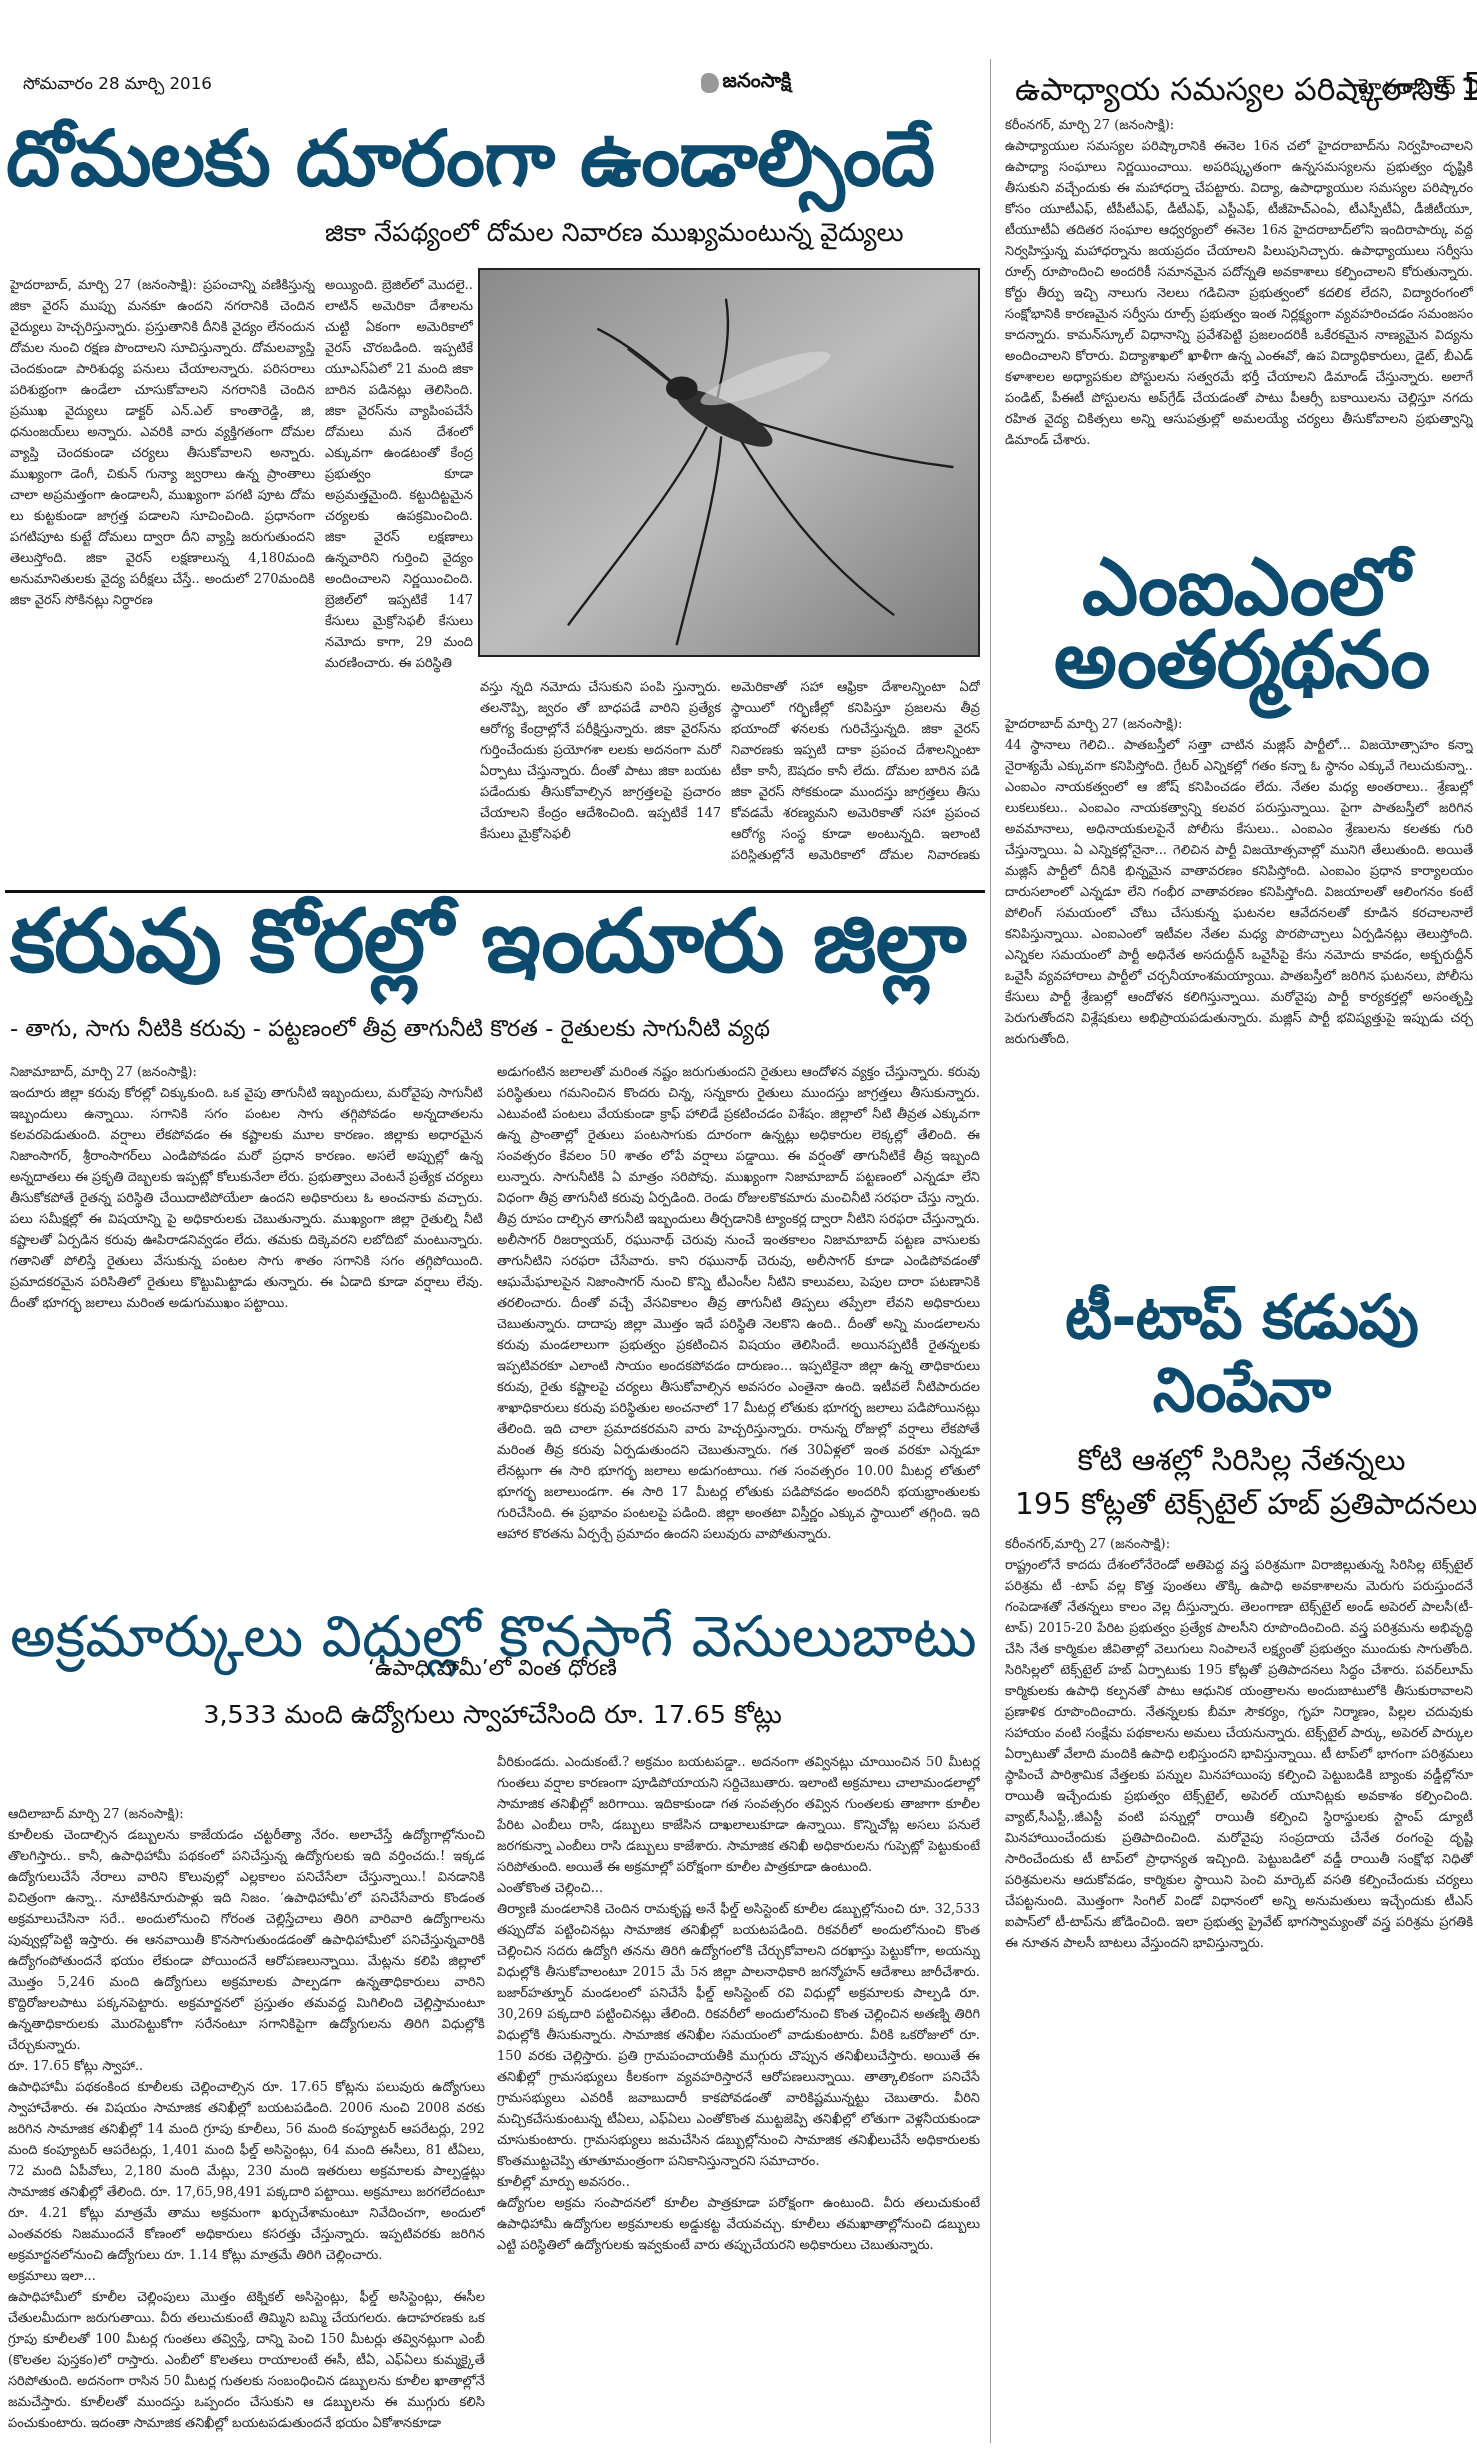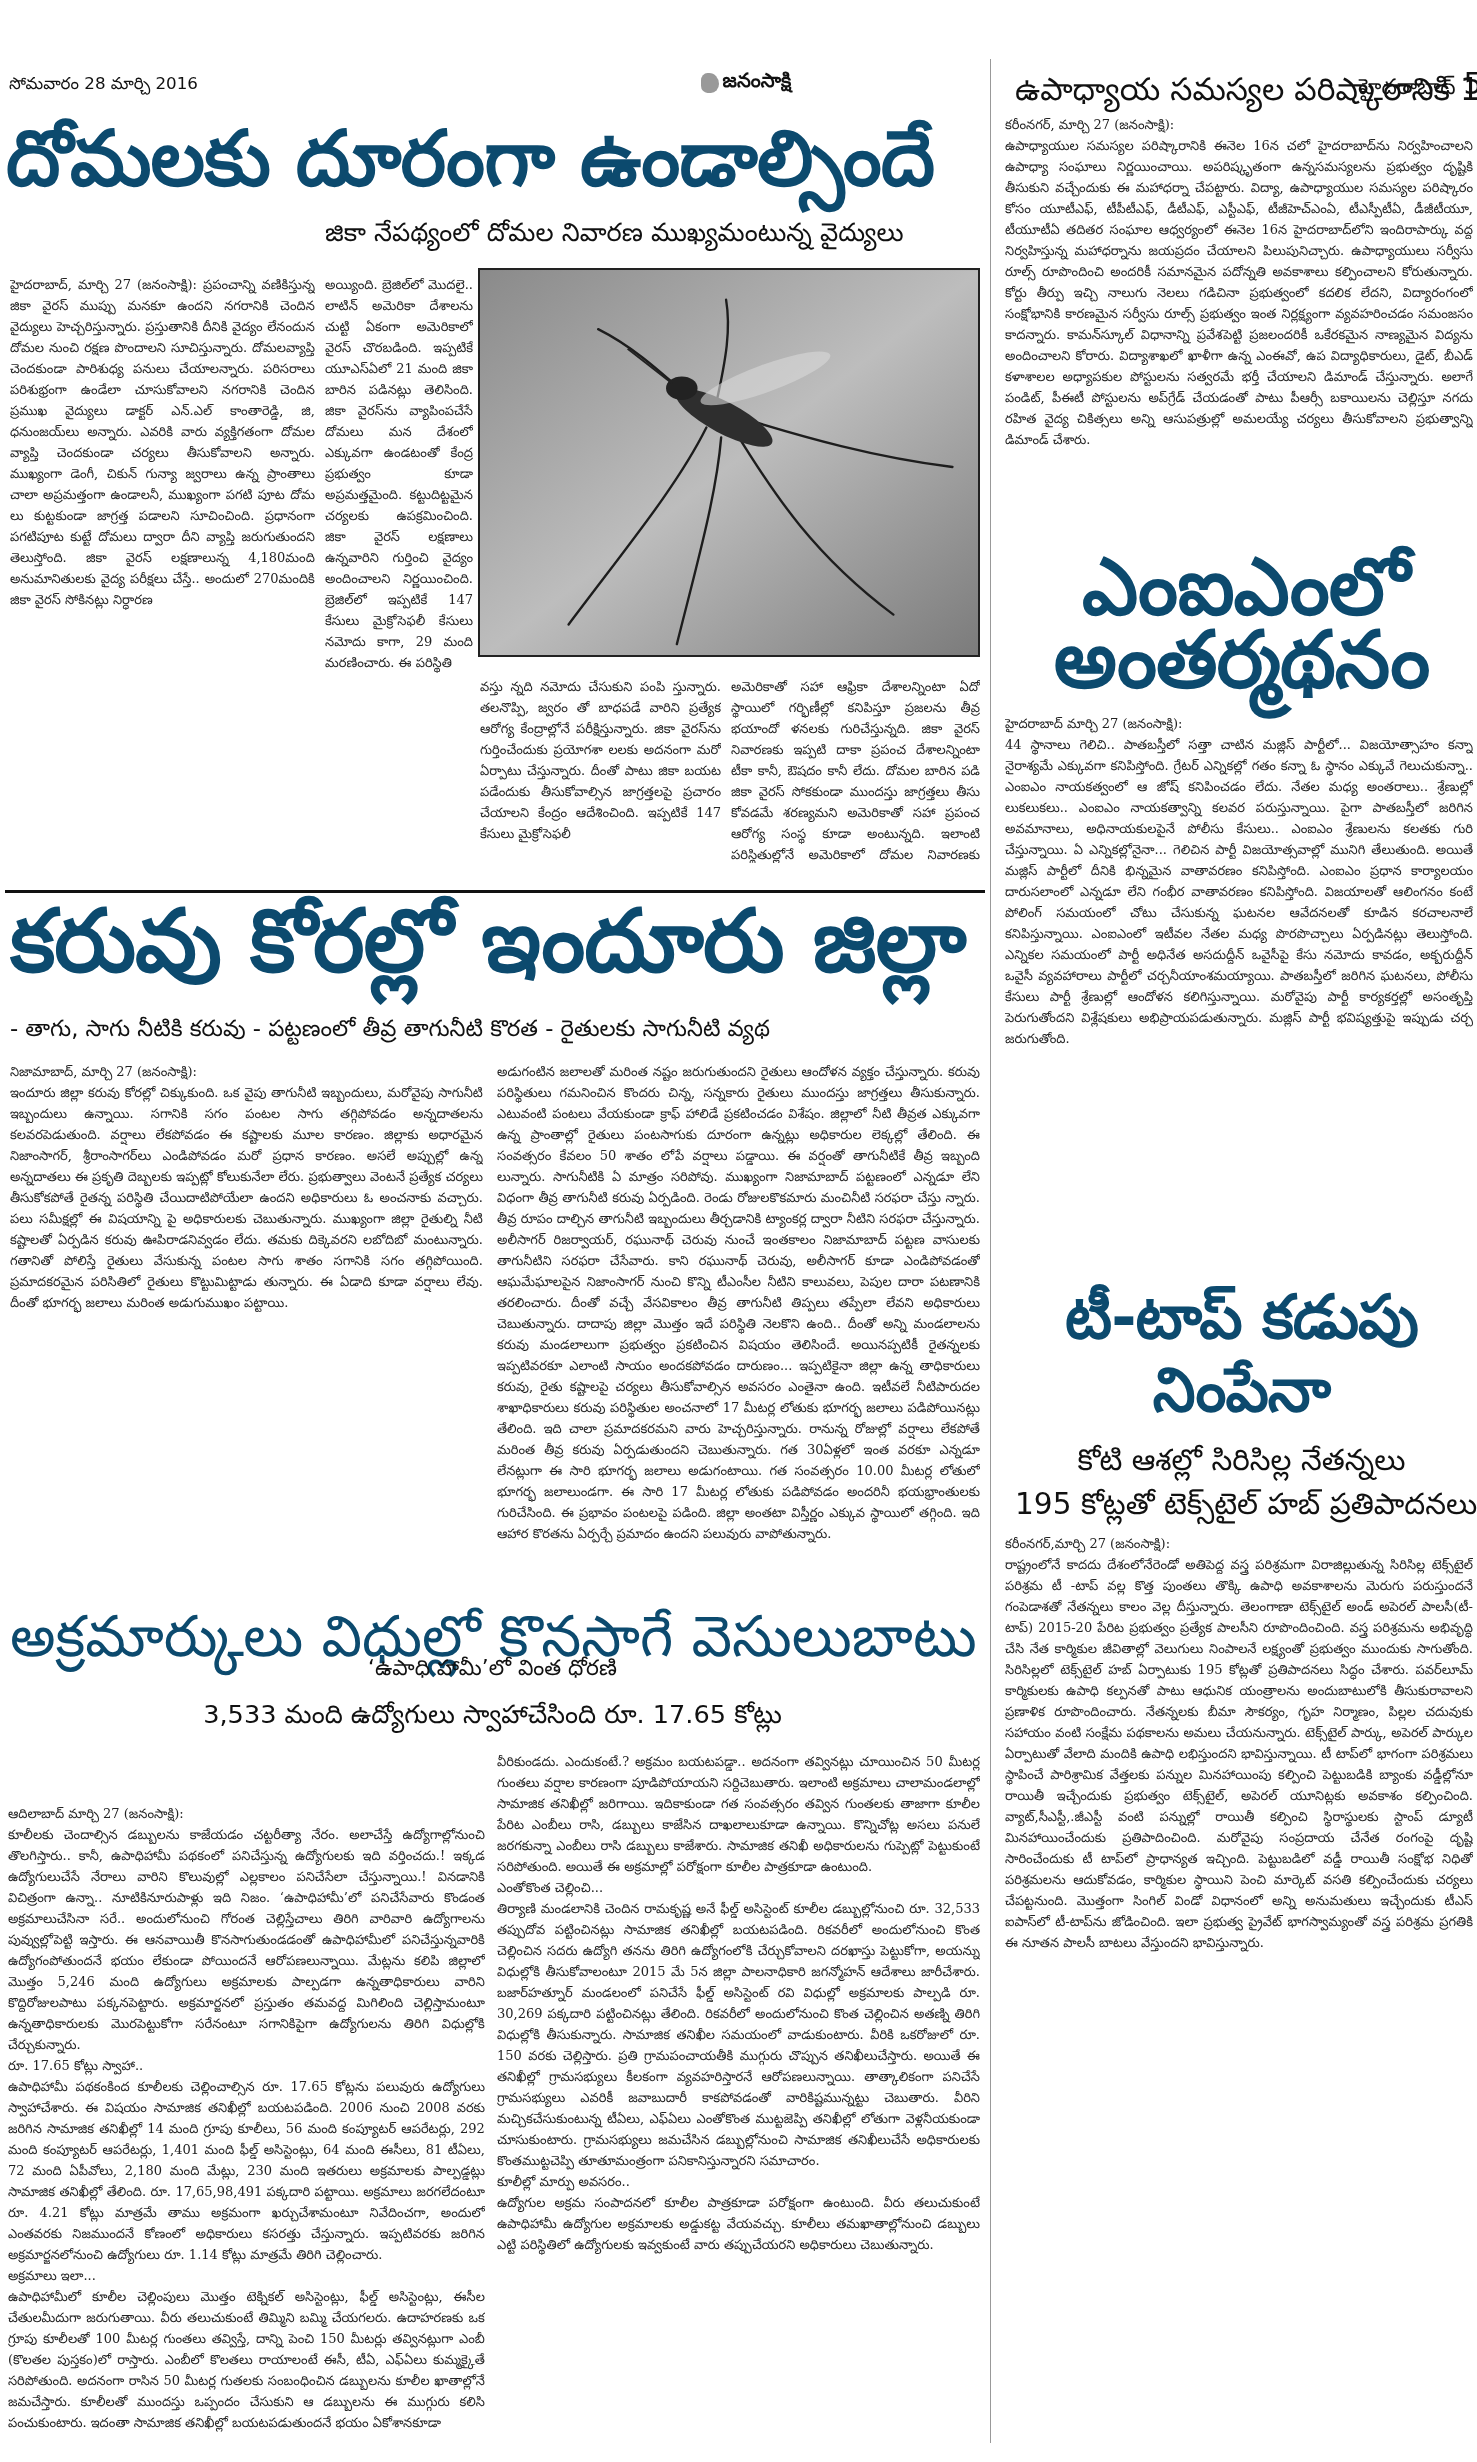--- a/index.html
+++ b/index.html
@@ -1,19 +1,19 @@
 <!DOCTYPE html>
 <html><head>
 <meta charset="utf-8">
 <style>
   * { box-sizing: border-box; margin: 0; padding: 0; }
   html, body { width: 1478px; height: 2463px; background: #fff; overflow: hidden; }
   body { font-family: "DejaVu Sans", sans-serif; color: #111; position: relative; }
   .abs { position: absolute; }
-  .folio-left { left: 9px; top: 73px; font-size: 16.7px; }
+  .folio-left { left: 23px; top: 73px; font-size: 16.7px; }
   .folio-logo { left: 701px; top: 69px; font-size: 19.7px; font-weight: bold; display: flex; align-items: center; gap: 3.9px; }
   .folio-logo .map { width: 17.7px; height: 19.7px; background: #999; border-radius: 40% 60% 50% 40%; display: inline-block; }
   .folio-right { left: 1359px; top: 67px; font-size: 21.7px; }
   .folio-right .pno { font-size: 29.6px; margin-left: 7.9px; }
 
   .headline-xl { font-weight: 900; color: #0c4a6e; line-height: 1; white-space: nowrap; letter-spacing: -1px; }
   .h1 { left: 5.9px; top: 120px; font-size: 77px; }
   .h1-sub { left: 325px; top: 217px; font-size: 25.6px; }
   .body-text { font-family: "DejaVu Serif", serif; font-size: 13px; line-height: 21px; text-align: justify; color: #222; overflow: hidden; }
   .dateline { font-weight: normal; }

